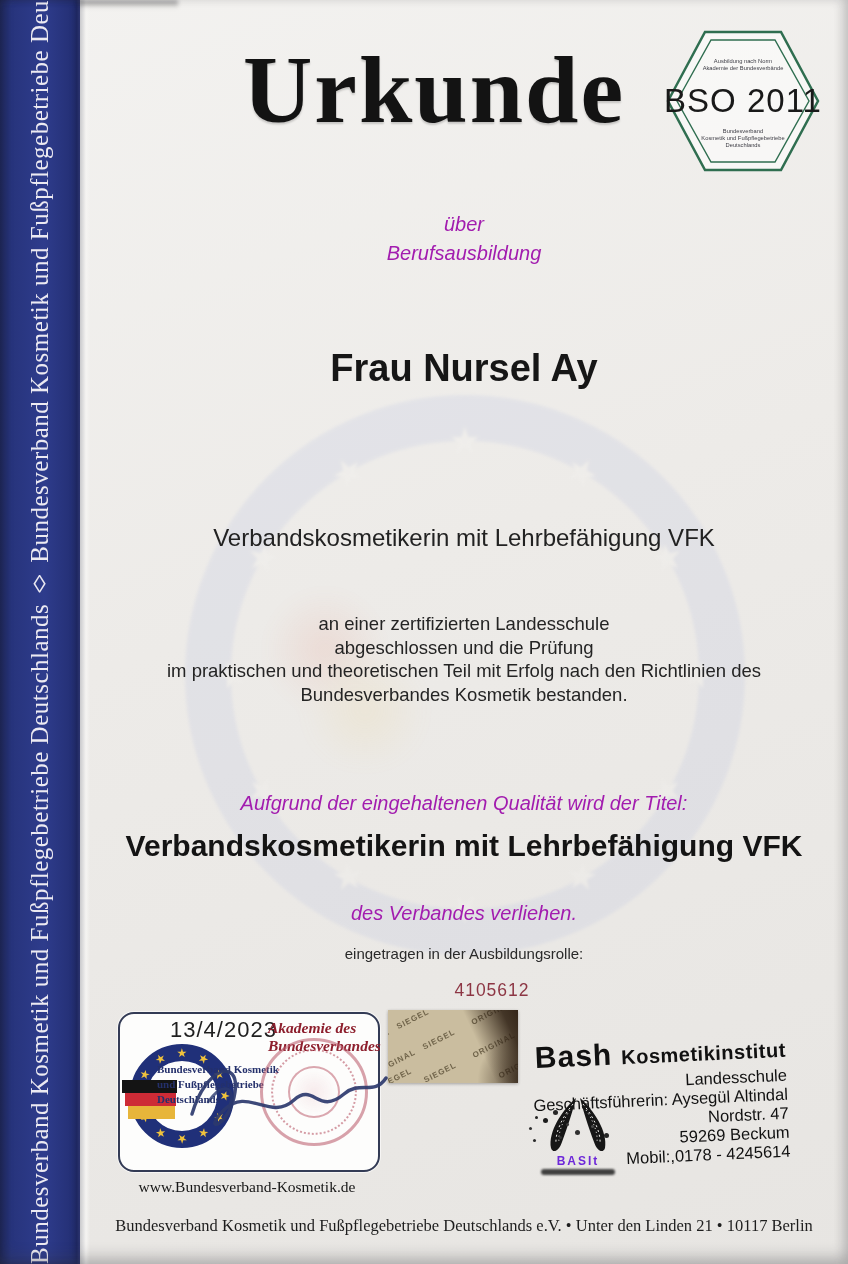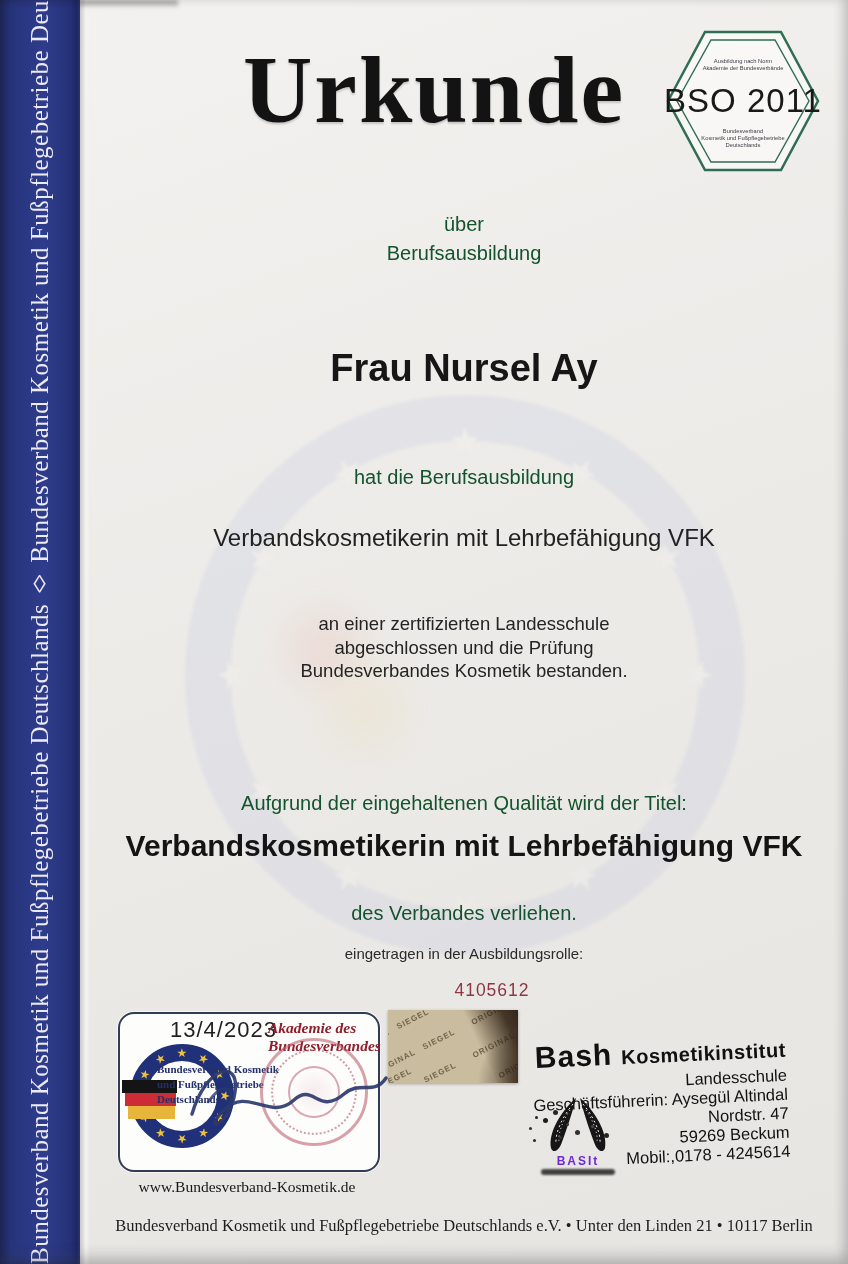--- a/index.html
+++ b/index.html
@@ -42,21 +42,21 @@
     letter-spacing:2px;color:#131313;transform:translateX(-30px);
     text-shadow:0 2px 2px rgba(0,0,0,.18);
   }
   
   .badge{position:absolute;right:26px;top:24px;width:158px;height:154px;}
   .badge svg{position:absolute;inset:0;}
   .badge-text{position:absolute;left:0;width:100%;text-align:center;color:#1d1d1d;}
   .badge-micro{font-size:8px;line-height:10px;transform:scale(.72);transform-origin:50% 0;color:#3c3c44;}
   .badge-main{top:58px;font-size:33px;letter-spacing:1px;font-family:"Liberation Sans",sans-serif;color:#191919;}
   
-  .t20{font-size:20px;color:#14532d;}
+  .t20{font-size:20px;color:#a21caf;font-style:italic;}
   .recipient{top:347px;font-size:38px;font-weight:bold;color:#161616;}
   .course{top:524px;font-size:24px;color:#222;}
   .para{top:612px;font-size:18.5px;line-height:23.5px;color:#242424;}
   .awarded{top:829px;font-size:30px;font-weight:bold;color:#141414;}
   .register-label{top:945px;font-size:15px;color:#2a2a2a;}
   .register-number{top:980px;font-size:17.5px;letter-spacing:1px;margin-left:28px;}
   
   .stamp-box{position:absolute;left:38px;top:1012px;width:258px;height:156px;background:#fdfdfc;
     border:2px solid #333b55;border-radius:16px;box-shadow:0 0 0 1px rgba(255,255,255,.6);}
   .stamp-date{position:absolute;left:50px;top:3px;font-size:22px;color:#1f1f1f;letter-spacing:1px;}
@@ -159,26 +159,26 @@
       <div>Kosmetik und Fußpflegebetriebe</div>
       <div>Deutschlands</div>
     </div>
   </div>
 
   <div class="center-line t20" style="top:213px">über</div>
   <div class="center-line t20" style="top:242px">Berufsausbildung</div>
 
   <div class="center-line recipient">Frau Nursel Ay</div>
 
-  <div class="center-line t20" style="top:466px">hat die Berufsausbildung</div>
   <div class="center-line course">Verbandskosmetikerin mit Lehrbefähigung VFK</div>
 
   <div class="center-line para">
     <div>an einer zertifizierten Landesschule</div>
     <div>abgeschlossen und die Prüfung</div>
+    <div>im praktischen und theoretischen Teil mit Erfolg nach den Richtlinien des</div>
     <div>Bundesverbandes Kosmetik bestanden.</div>
   </div>
 
   <div class="center-line t20" style="top:792px">Aufgrund der eingehaltenen Qualität wird der Titel:</div>
   <div class="center-line awarded">Verbandskosmetikerin mit Lehrbefähigung VFK</div>
   <div class="center-line t20" style="top:902px">des Verbandes verliehen.</div>
   <div class="center-line register-label">eingetragen in der Ausbildungsrolle:</div>
   <div class="center-line register-number" style="color:#8d3644">4105612</div>
 
   <div class="stamp-box">

